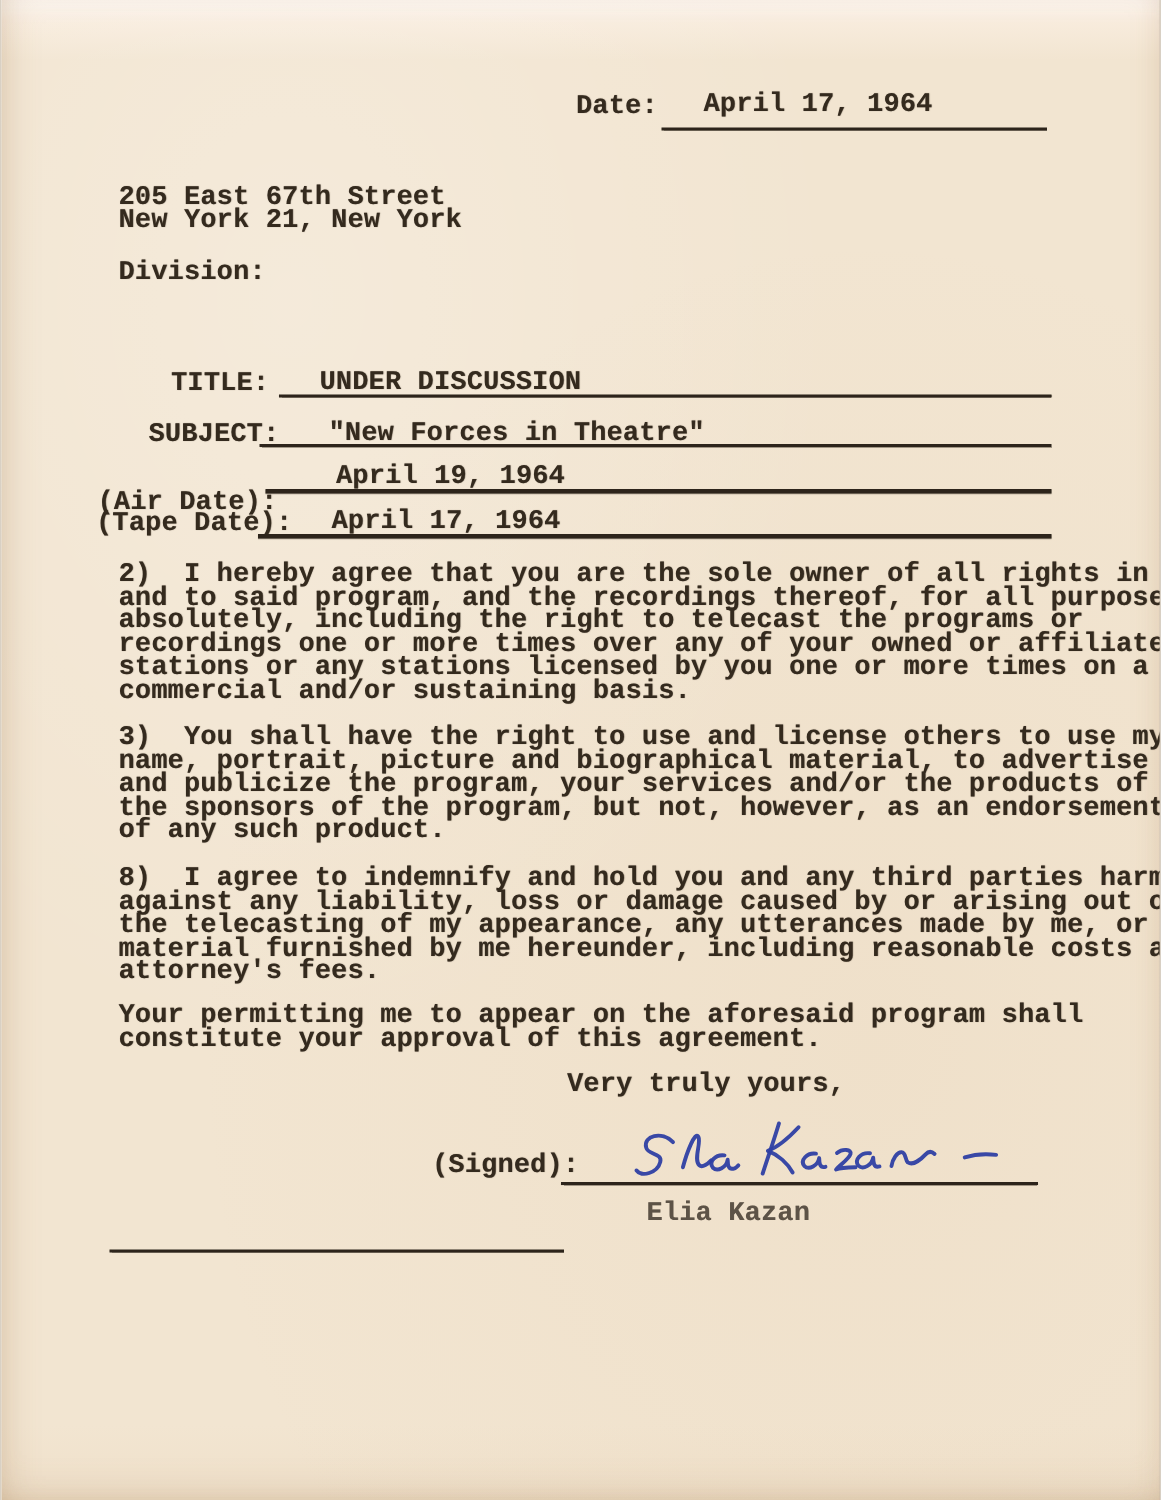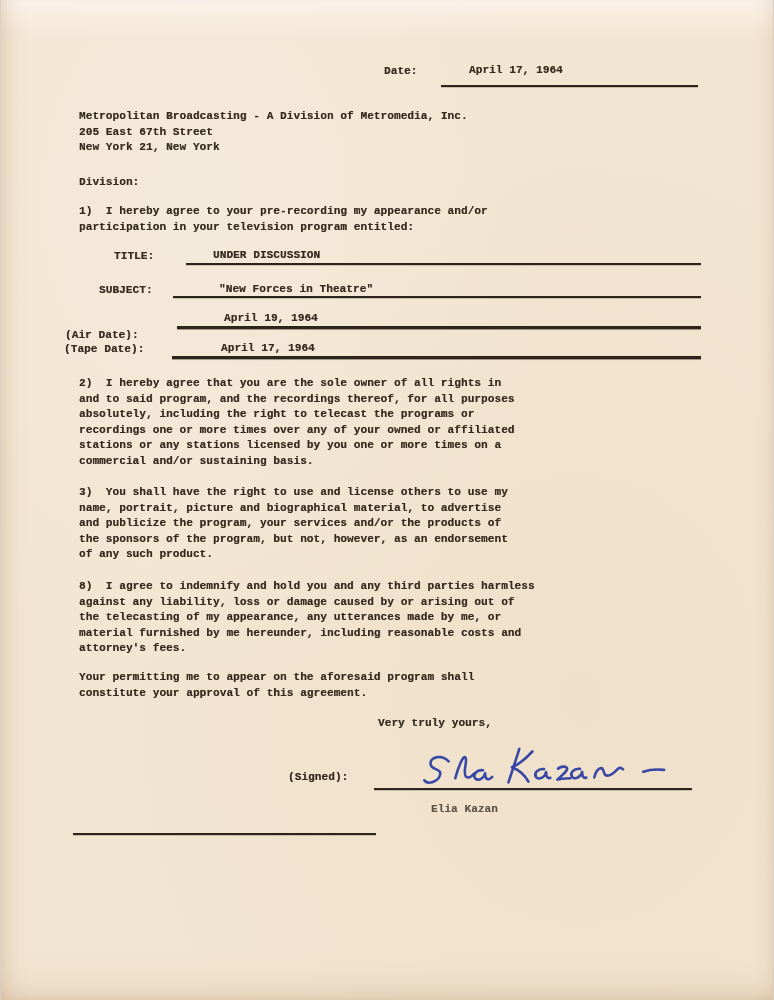--- a/index.html
+++ b/index.html
@@ -12,21 +12,21 @@
       radial-gradient(ellipse at 25% 20%, rgba(255,255,255,0.20), transparent 45%),
       radial-gradient(ellipse at 75% 70%, rgba(214,182,140,0.10), transparent 55%),
       linear-gradient(180deg, #fdf5ee 0%, #f8ecdd 1.4%, #f2e5d1 4%, #f2e5d1 95%, #efe0ca 100%);
     box-shadow:
       inset 14px 0 30px -20px rgba(150,105,60,.40),
       inset -12px 0 26px -20px rgba(150,105,60,.28),
       inset 0 -16px 34px -24px rgba(150,105,60,.32),
       inset 0 18px 30px -26px rgba(255,255,255,.5);
     font-family:"Liberation Mono","DejaVu Sans Mono",monospace;
     font-weight:bold;
-    font-size:11px;
+    font-size:18px;
     line-height:15.5px;
     color:#342a1e;
     letter-spacing:0.1px;
   }
   .t{
     position:absolute;
     white-space:pre;
     text-shadow:0.3px 0.3px 0.6px rgba(45,35,22,0.55);
   }
   .rule{
@@ -54,28 +54,25 @@
 </style>
 </head>
 <body>
 
 <div class="paper">
 
   <span class="t" style="left:383px;top:64px;">Date:</span>
   <span class="t" style="left:468px;top:63px;">April 17, 1964</span>
   <div class="rule" style="left:440px;top:85px;width:257px;"></div>
 
-  <div class="t" style="left:78px;top:109px;">Metropolitan Broadcasting - A Division of Metromedia, Inc.</div>
   <div class="t" style="left:78px;top:124.5px;">205 East 67th Street</div>
   <div class="t" style="left:78px;top:140px;">New York 21, New York</div>
 
   <div class="t" style="left:78px;top:175px;">Division:</div>
 
-  <div class="t" style="left:78px;top:204px;">1)  I hereby agree to your pre-recording my appearance and/or
-participation in your television program entitled:</div>
 
   <span class="t" style="left:113px;top:249px;">TITLE:</span>
   <span class="t" style="left:212px;top:248px;">UNDER DISCUSSION</span>
   <div class="rule" style="left:185px;top:263px;width:515px;"></div>
 
   <span class="t" style="left:98px;top:283px;">SUBJECT:</span>
   <span class="t" style="left:218px;top:282px;">"New Forces in Theatre"</span>
   <div class="rule" style="left:172px;top:296px;width:528px;"></div>
 
   <span class="t" style="left:64px;top:328px;text-align:center;">(Air Date):</span>

